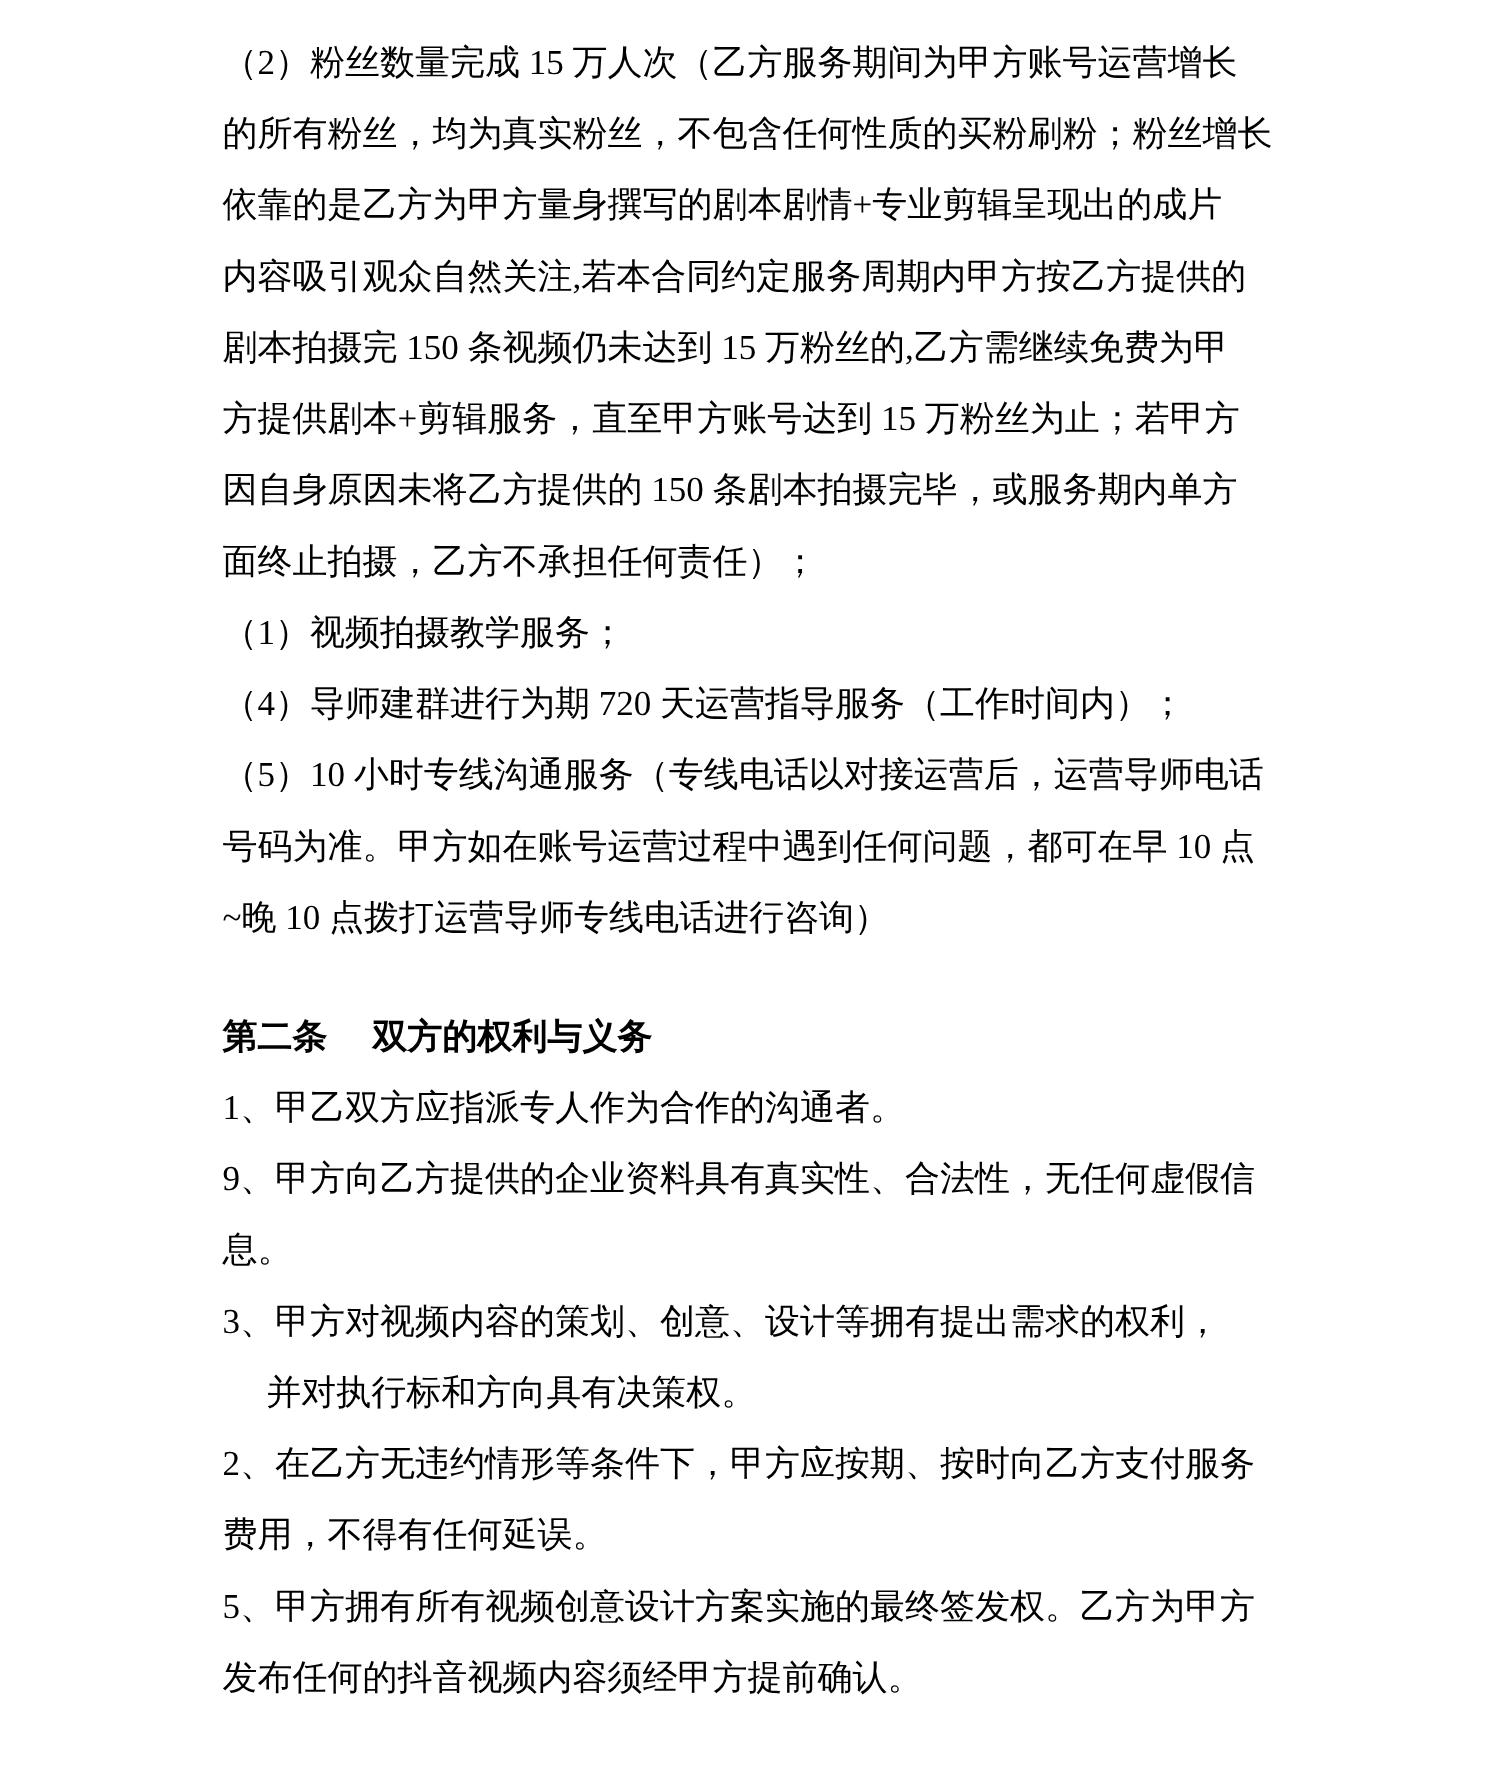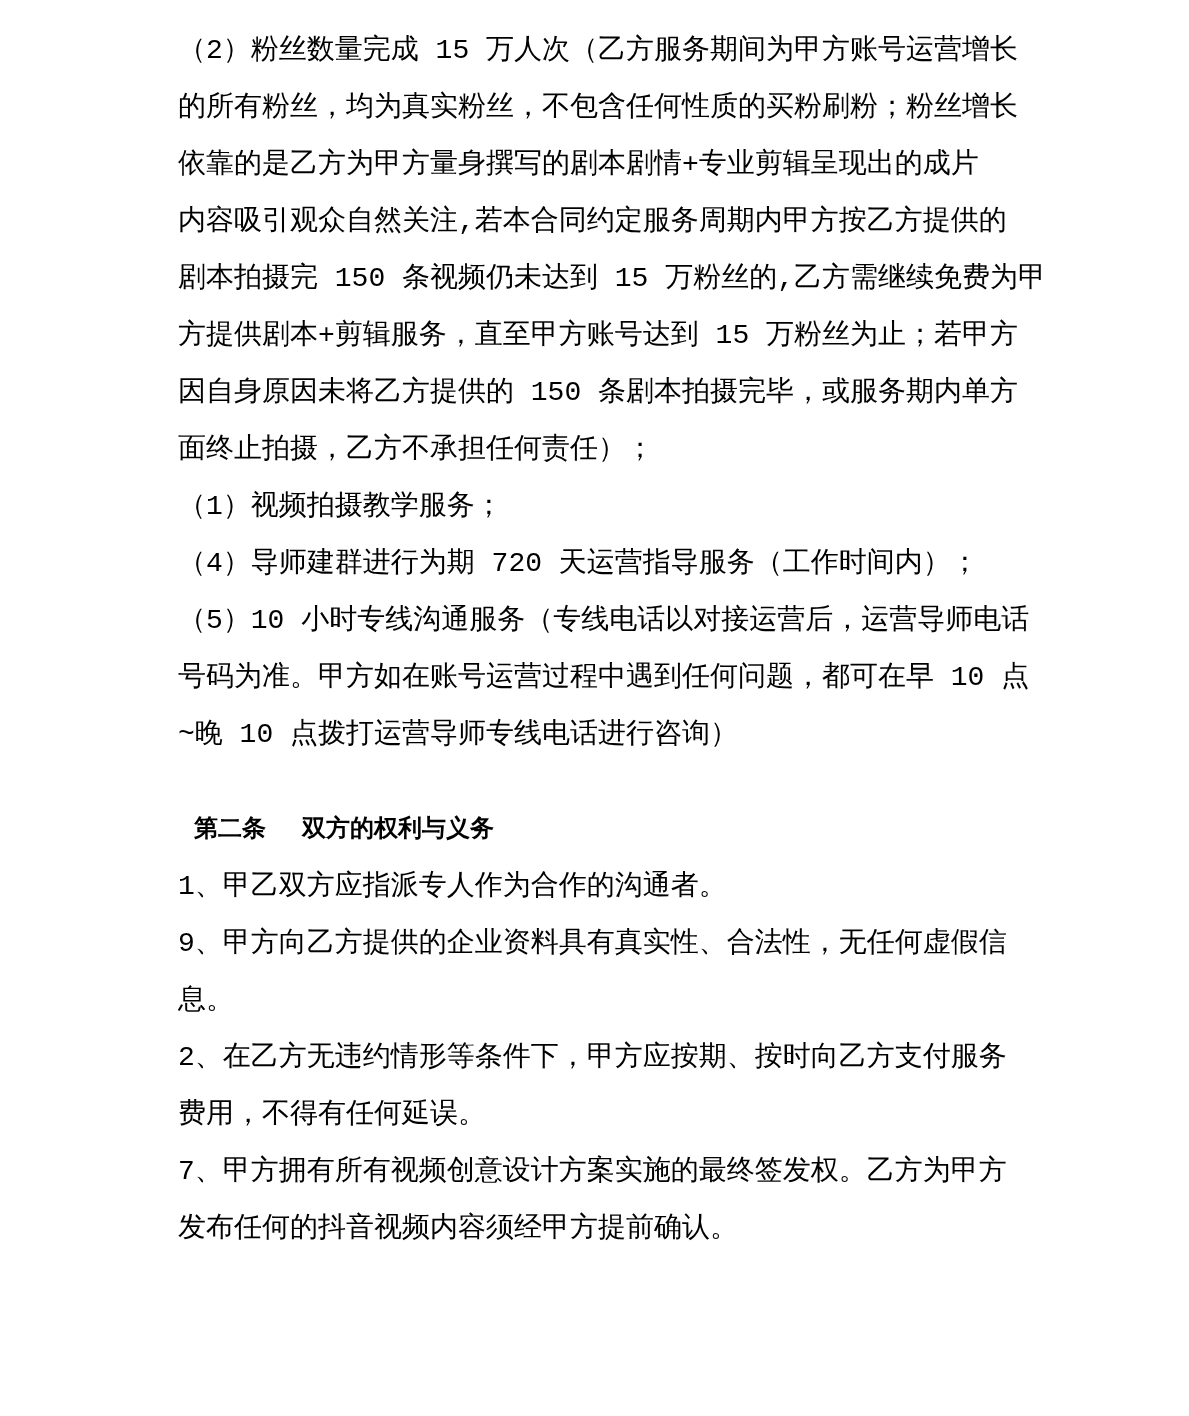--- a/index.html
+++ b/index.html
@@ -10,35 +10,35 @@
     width: 1189px;
     height: 1416px;
     background: #ffffff;
     overflow: hidden;
   }
   .doc {
     box-sizing: border-box;
     width: 1189px;
     height: 1416px;
     padding: 22px 60px 40px 178px;
-    font-family: Liberation Mono, monospace;
+    font-family: Liberation Serif, serif;
     font-size: 28px;
     line-height: 57px;
     color: #000000;
     font-weight: 400;
     letter-spacing: 0;
   }
   .para {
     margin: 0;
     white-space: pre-line;
     max-width: 930px;
   }
   .clause-heading {
-    margin: 38px 0 0 16px;
-    font-size: 24px;
+    margin: 38px 0 0 0;
+    font-size: 28px;
     font-weight: 700;
     line-height: 57px;
     white-space: nowrap;
   }
   .clause-heading .heading-num {
     display: inline-block;
     margin-right: 36px;
   }
 </style>
 </head>
@@ -65,20 +65,22 @@
 
   <h2 class="clause-heading">
     <span class="heading-num">第二条</span><span>双方的权利与义务</span>
   </h2>
 
   <p class="para">1、甲乙双方应指派专人作为合作的沟通者。</p>
 
   <p class="para">9、甲方向乙方提供的企业资料具有真实性、合法性，无任何虚假信
 息。</p>
 
+  <p class="para">3、甲方对视频内容的策划、创意、设计等拥有提出需求的权利，
+　 并对执行标和方向具有决策权。</p>
 
   <p class="para">2、在乙方无违约情形等条件下，甲方应按期、按时向乙方支付服务
 费用，不得有任何延误。</p>
 
-  <p class="para">7、甲方拥有所有视频创意设计方案实施的最终签发权。乙方为甲方
+  <p class="para">5、甲方拥有所有视频创意设计方案实施的最终签发权。乙方为甲方
 发布任何的抖音视频内容须经甲方提前确认。</p>
 
 </div>
 
 </body></html>

